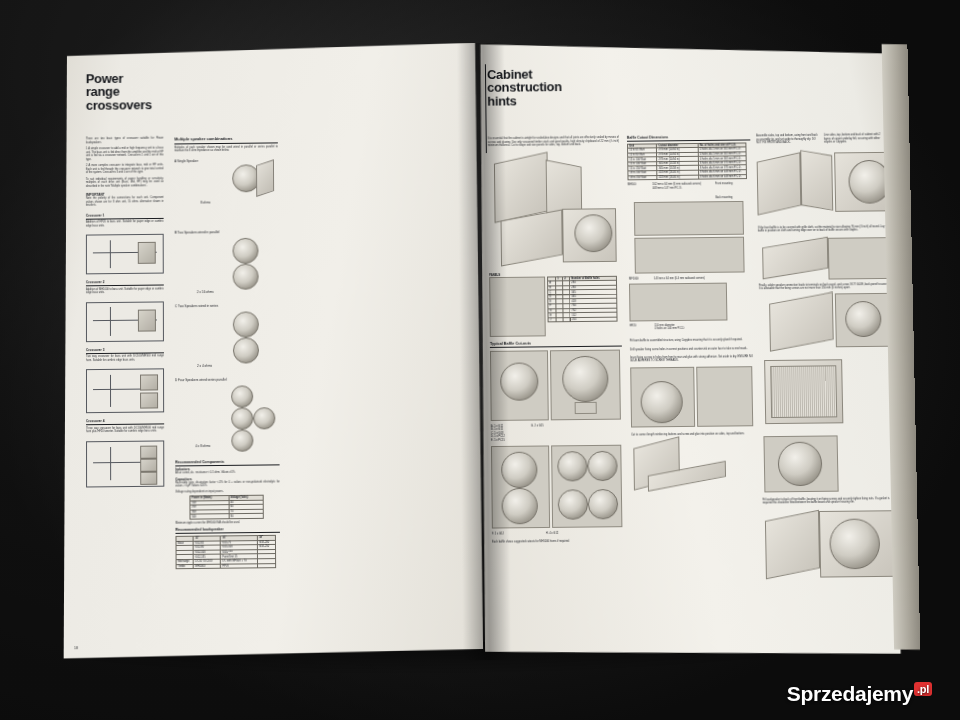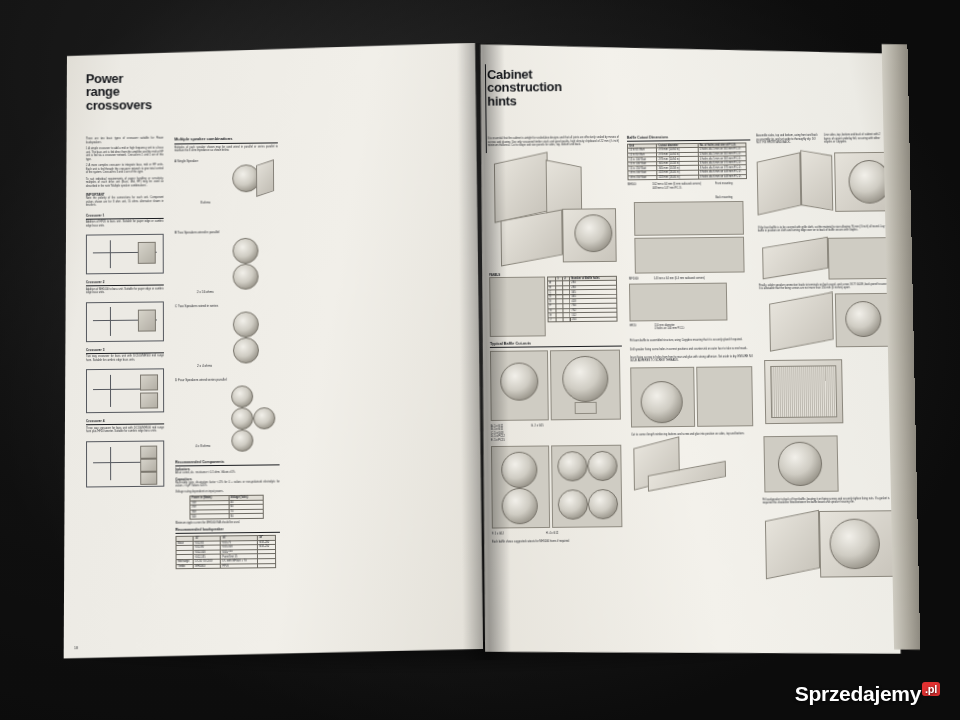--- a/index.html
+++ b/index.html
@@ -56,21 +56,21 @@
   .schem:before,.schem:after{content:"";position:absolute;background:#55585e;}
   .schem:before{left:8%;top:46%;width:84%;height:0.5px;}
   .schem:after{left:30%;top:12%;width:0.5px;height:76%;}
 
   table.t{border-collapse:collapse;font-size:2.6px;color:#23252a;}
   table.t td,table.t th{border:0.4px solid #6d6a62;padding:0.3px 1.2px;text-align:left;font-weight:normal;}
   table.t th{font-weight:bold;background:#e0ddd5;}
   .caption{font-size:2.6px;line-height:1.35;color:#23252a;}
 
   
-  #watermark{position:absolute;right:20px;bottom:14px;color:#fff;font-size:21px;font-weight:bold;
+  #watermark{position:absolute;right:28px;bottom:14px;color:#fff;font-size:21px;font-weight:bold;
     letter-spacing:-0.3px;text-shadow:0 1px 3px rgba(0,0,0,0.8);}
   #watermark .dot{display:inline-block;background:#e03131;color:#fff;border-radius:3px;
     font-size:11px;padding:1px 3px;vertical-align:super;margin-left:1px;}
   #pageno{position:absolute;left:12px;bottom:8px;font-size:3.4px;color:#2a2c30;}
 </style>
 </head>
 <body>
 
 <div id="stage">
   <div id="backdrop"></div>

